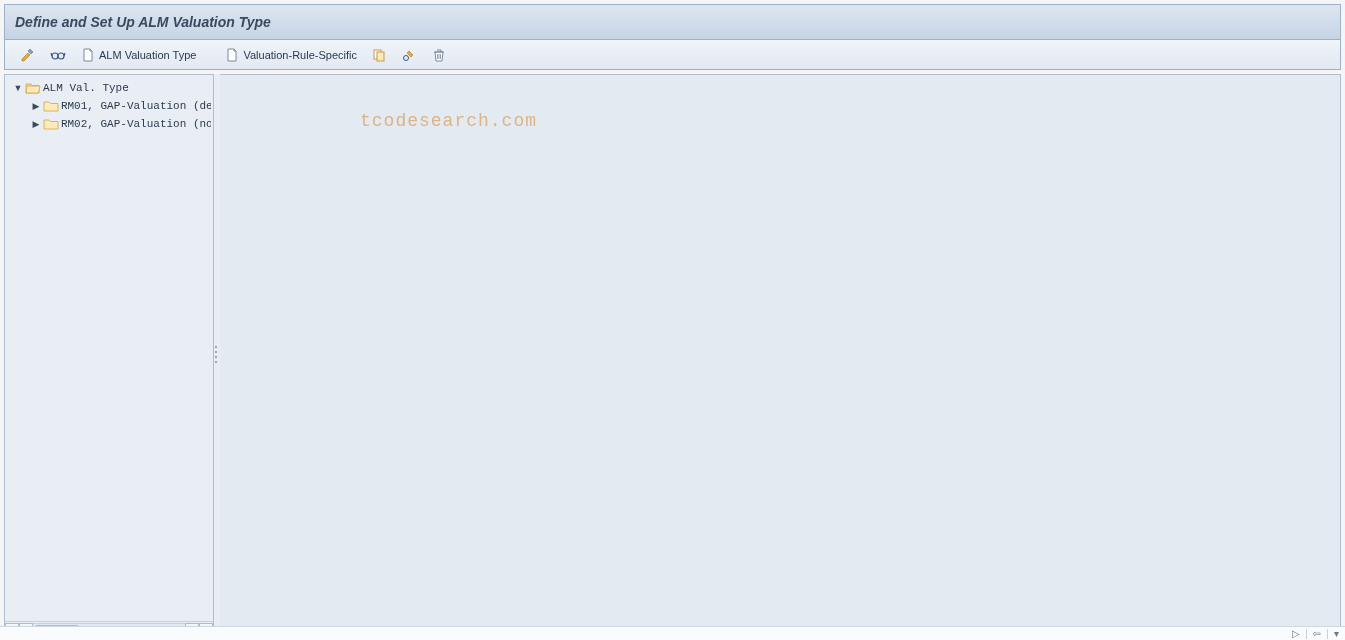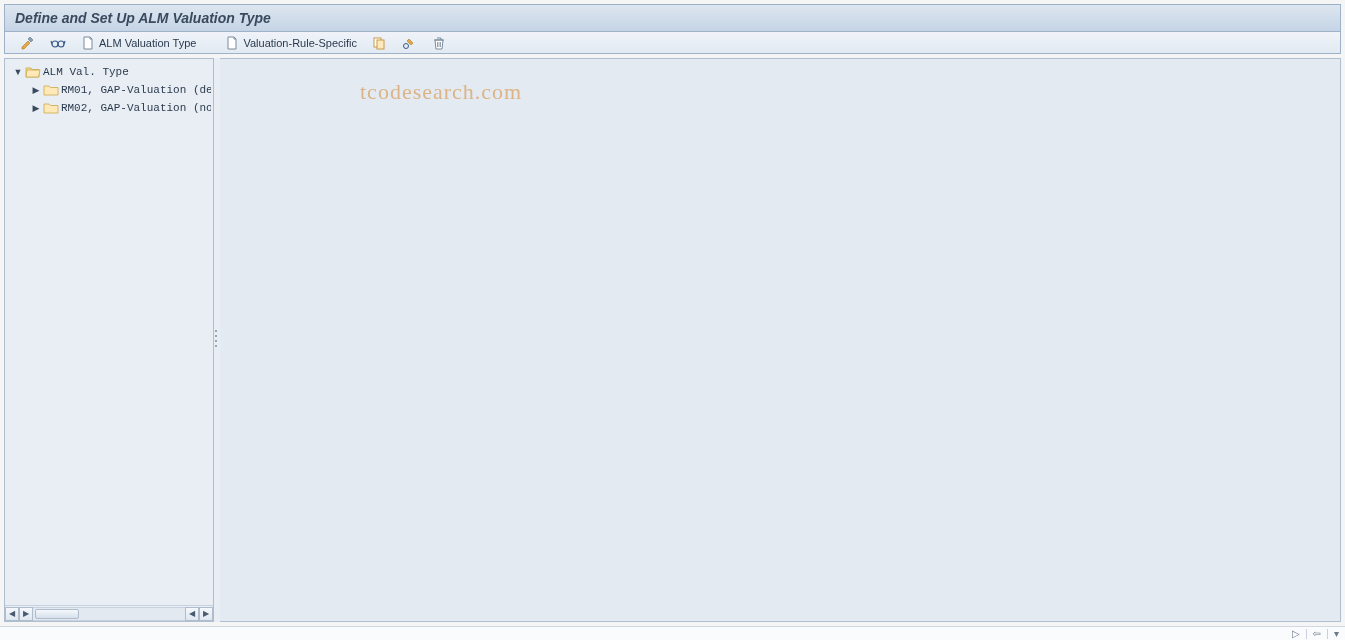--- a/index.html
+++ b/index.html
@@ -13,38 +13,38 @@
       background: #f5f5f5;
       width: 1345px;
       height: 640px;
       overflow: hidden;
       position: relative;
     }
     
     .title-bar {
       background: linear-gradient(to bottom, #dde6f0 0%, #c5d4e5 100%);
       border: 1px solid #9db2c9;
-      height: 28px;
+      height: 36px;
       display: flex;
       align-items: center;
       padding: 0 10px;
       margin: 4px 4px 0 4px;
     }
     .title-bar .title {
       font-weight: bold;
       font-style: italic;
       font-size: 14px;
       color: #3a4a5e;
     }
     
     .toolbar {
       background: linear-gradient(to bottom, #f0f4f9 0%, #e1e9f2 100%);
       border: 1px solid #9db2c9;
       border-top: none;
-      height: 22px;
+      height: 30px;
       display: flex;
       align-items: center;
       padding: 0 10px;
       margin: 0 4px;
       gap: 4px;
     }
     .toolbar-btn {
       display: inline-flex;
       align-items: center;
       height: 22px;
@@ -182,25 +182,25 @@
     .detail {
       flex: 1;
       background: #e4eaf1;
       border: 1px solid #b0bfd0;
       border-left: none;
       position: relative;
     }
     
     .watermark {
       position: absolute;
-      top: 20px;
+      top: 36px;
       left: 140px;
       color: rgba(214, 135, 46, 0.55);
-      font-size: 22px;
-      font-family: Liberation Serif, serif;
+      font-size: 18px;
+      font-family: Liberation Mono, monospace;
       letter-spacing: 1px;
       pointer-events: none;
     }
     
     .statusbar {
       position: absolute;
       bottom: 0;
       left: 0;
       right: 0;
       height: 14px;

